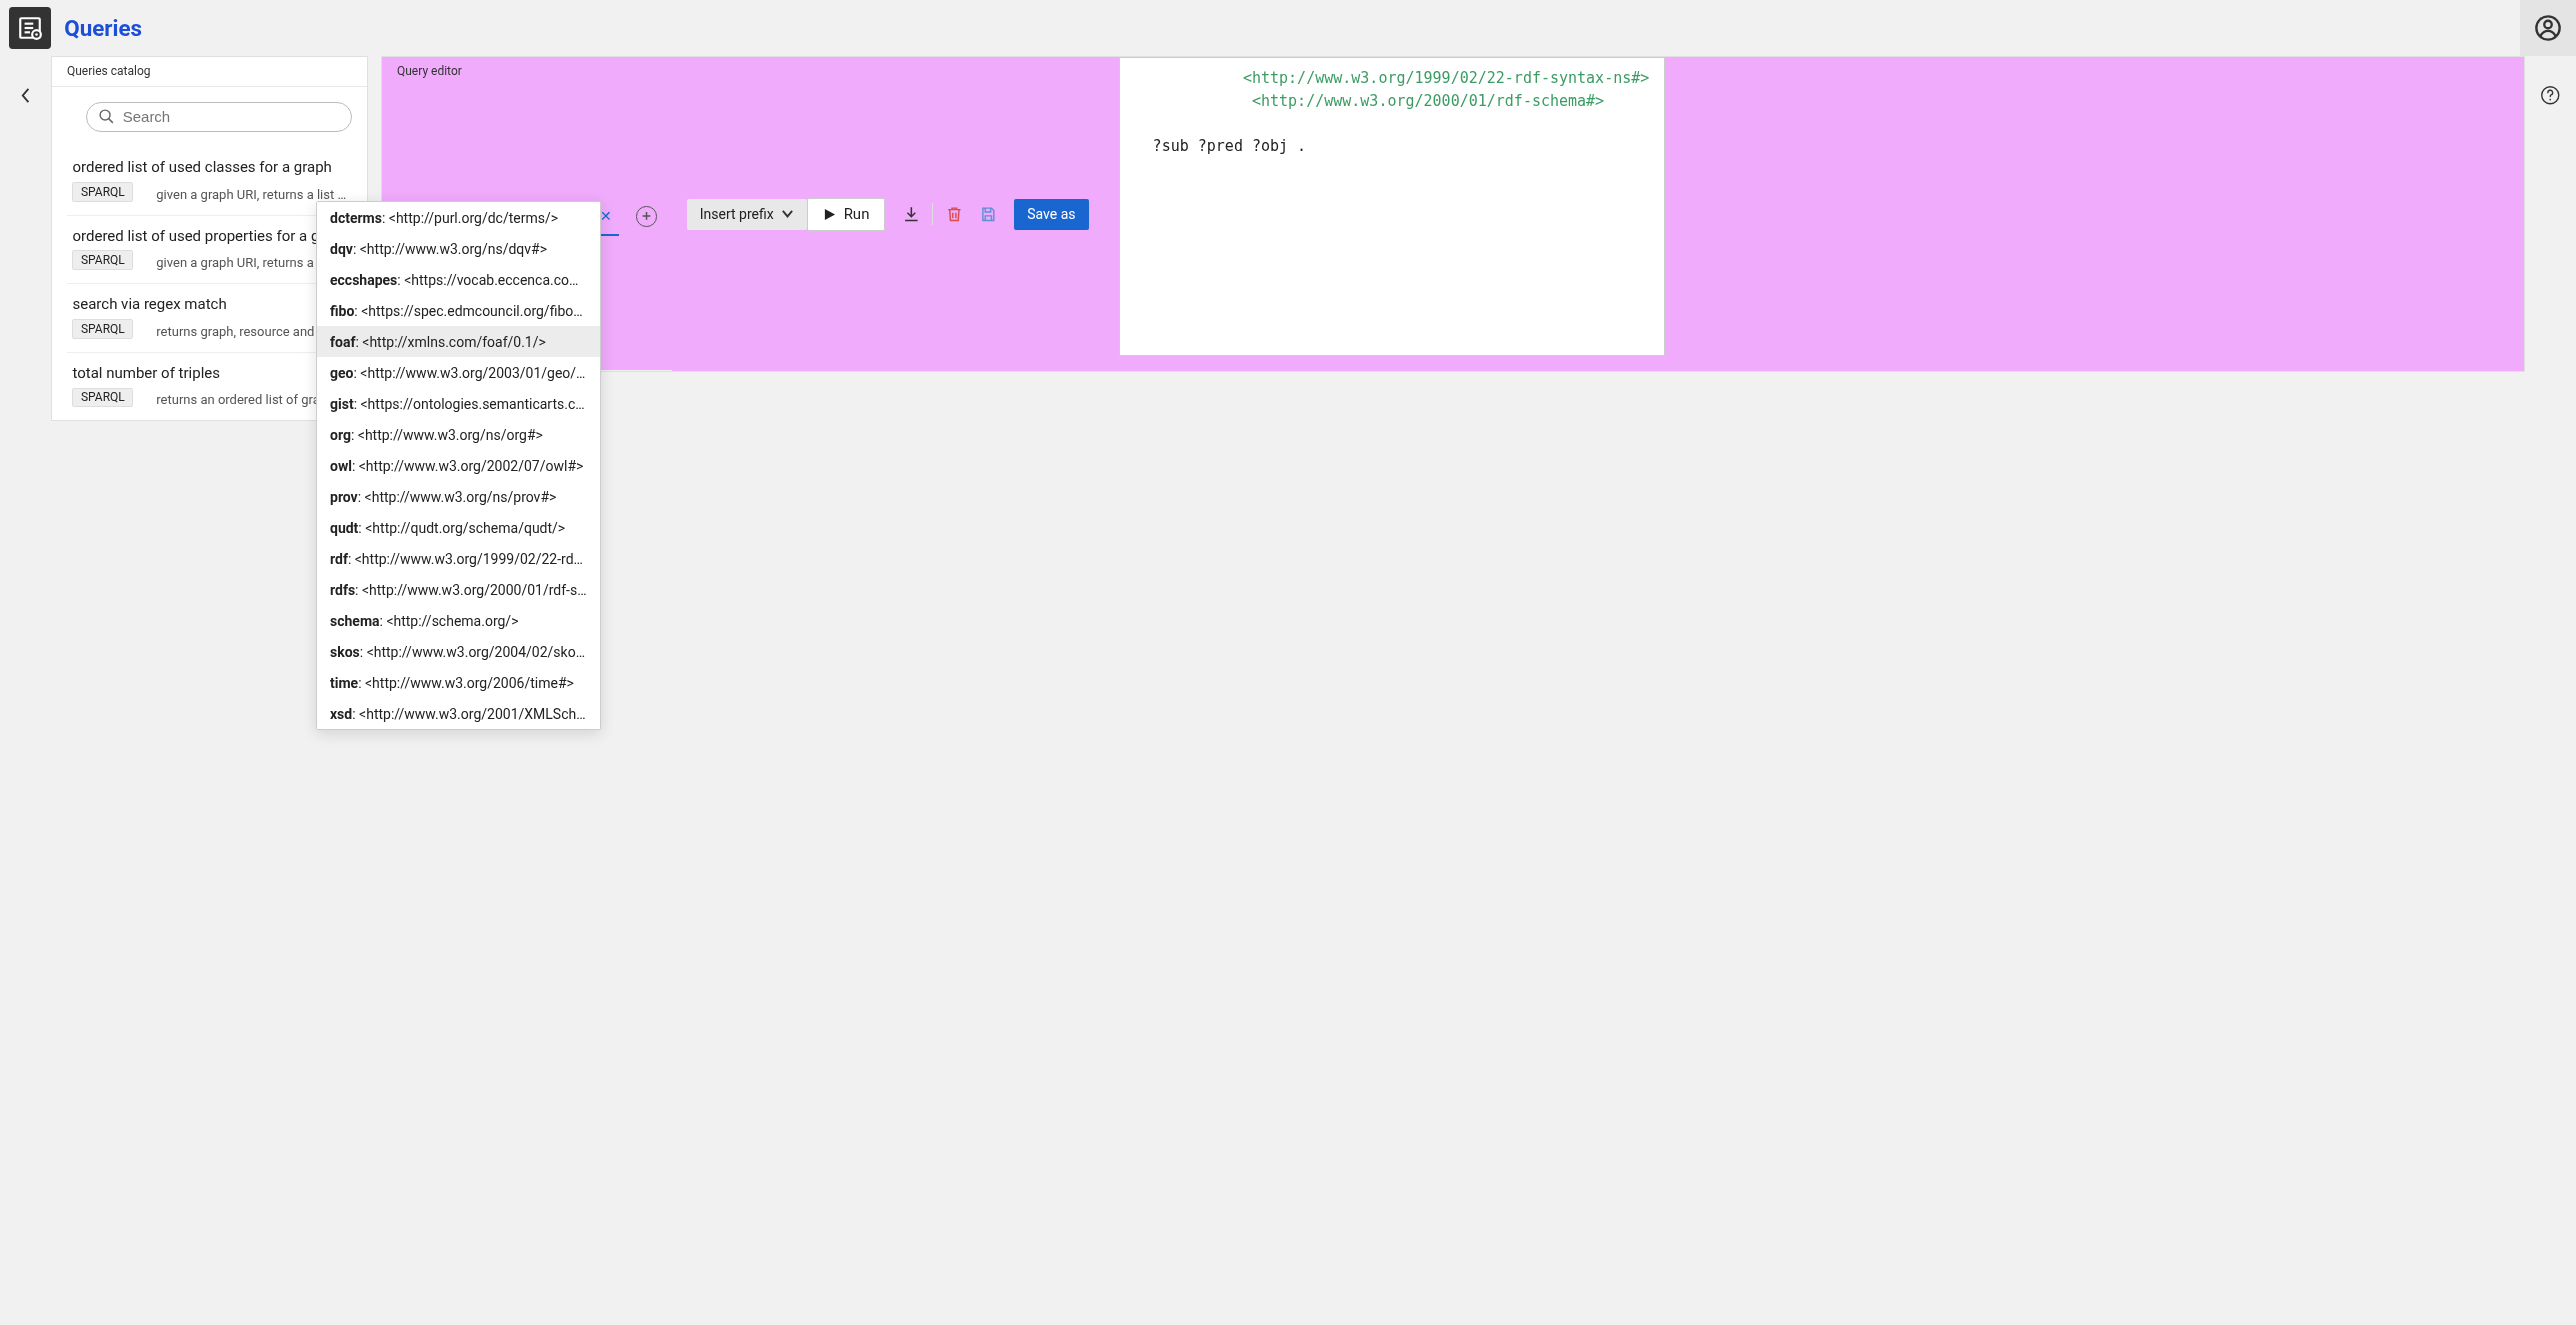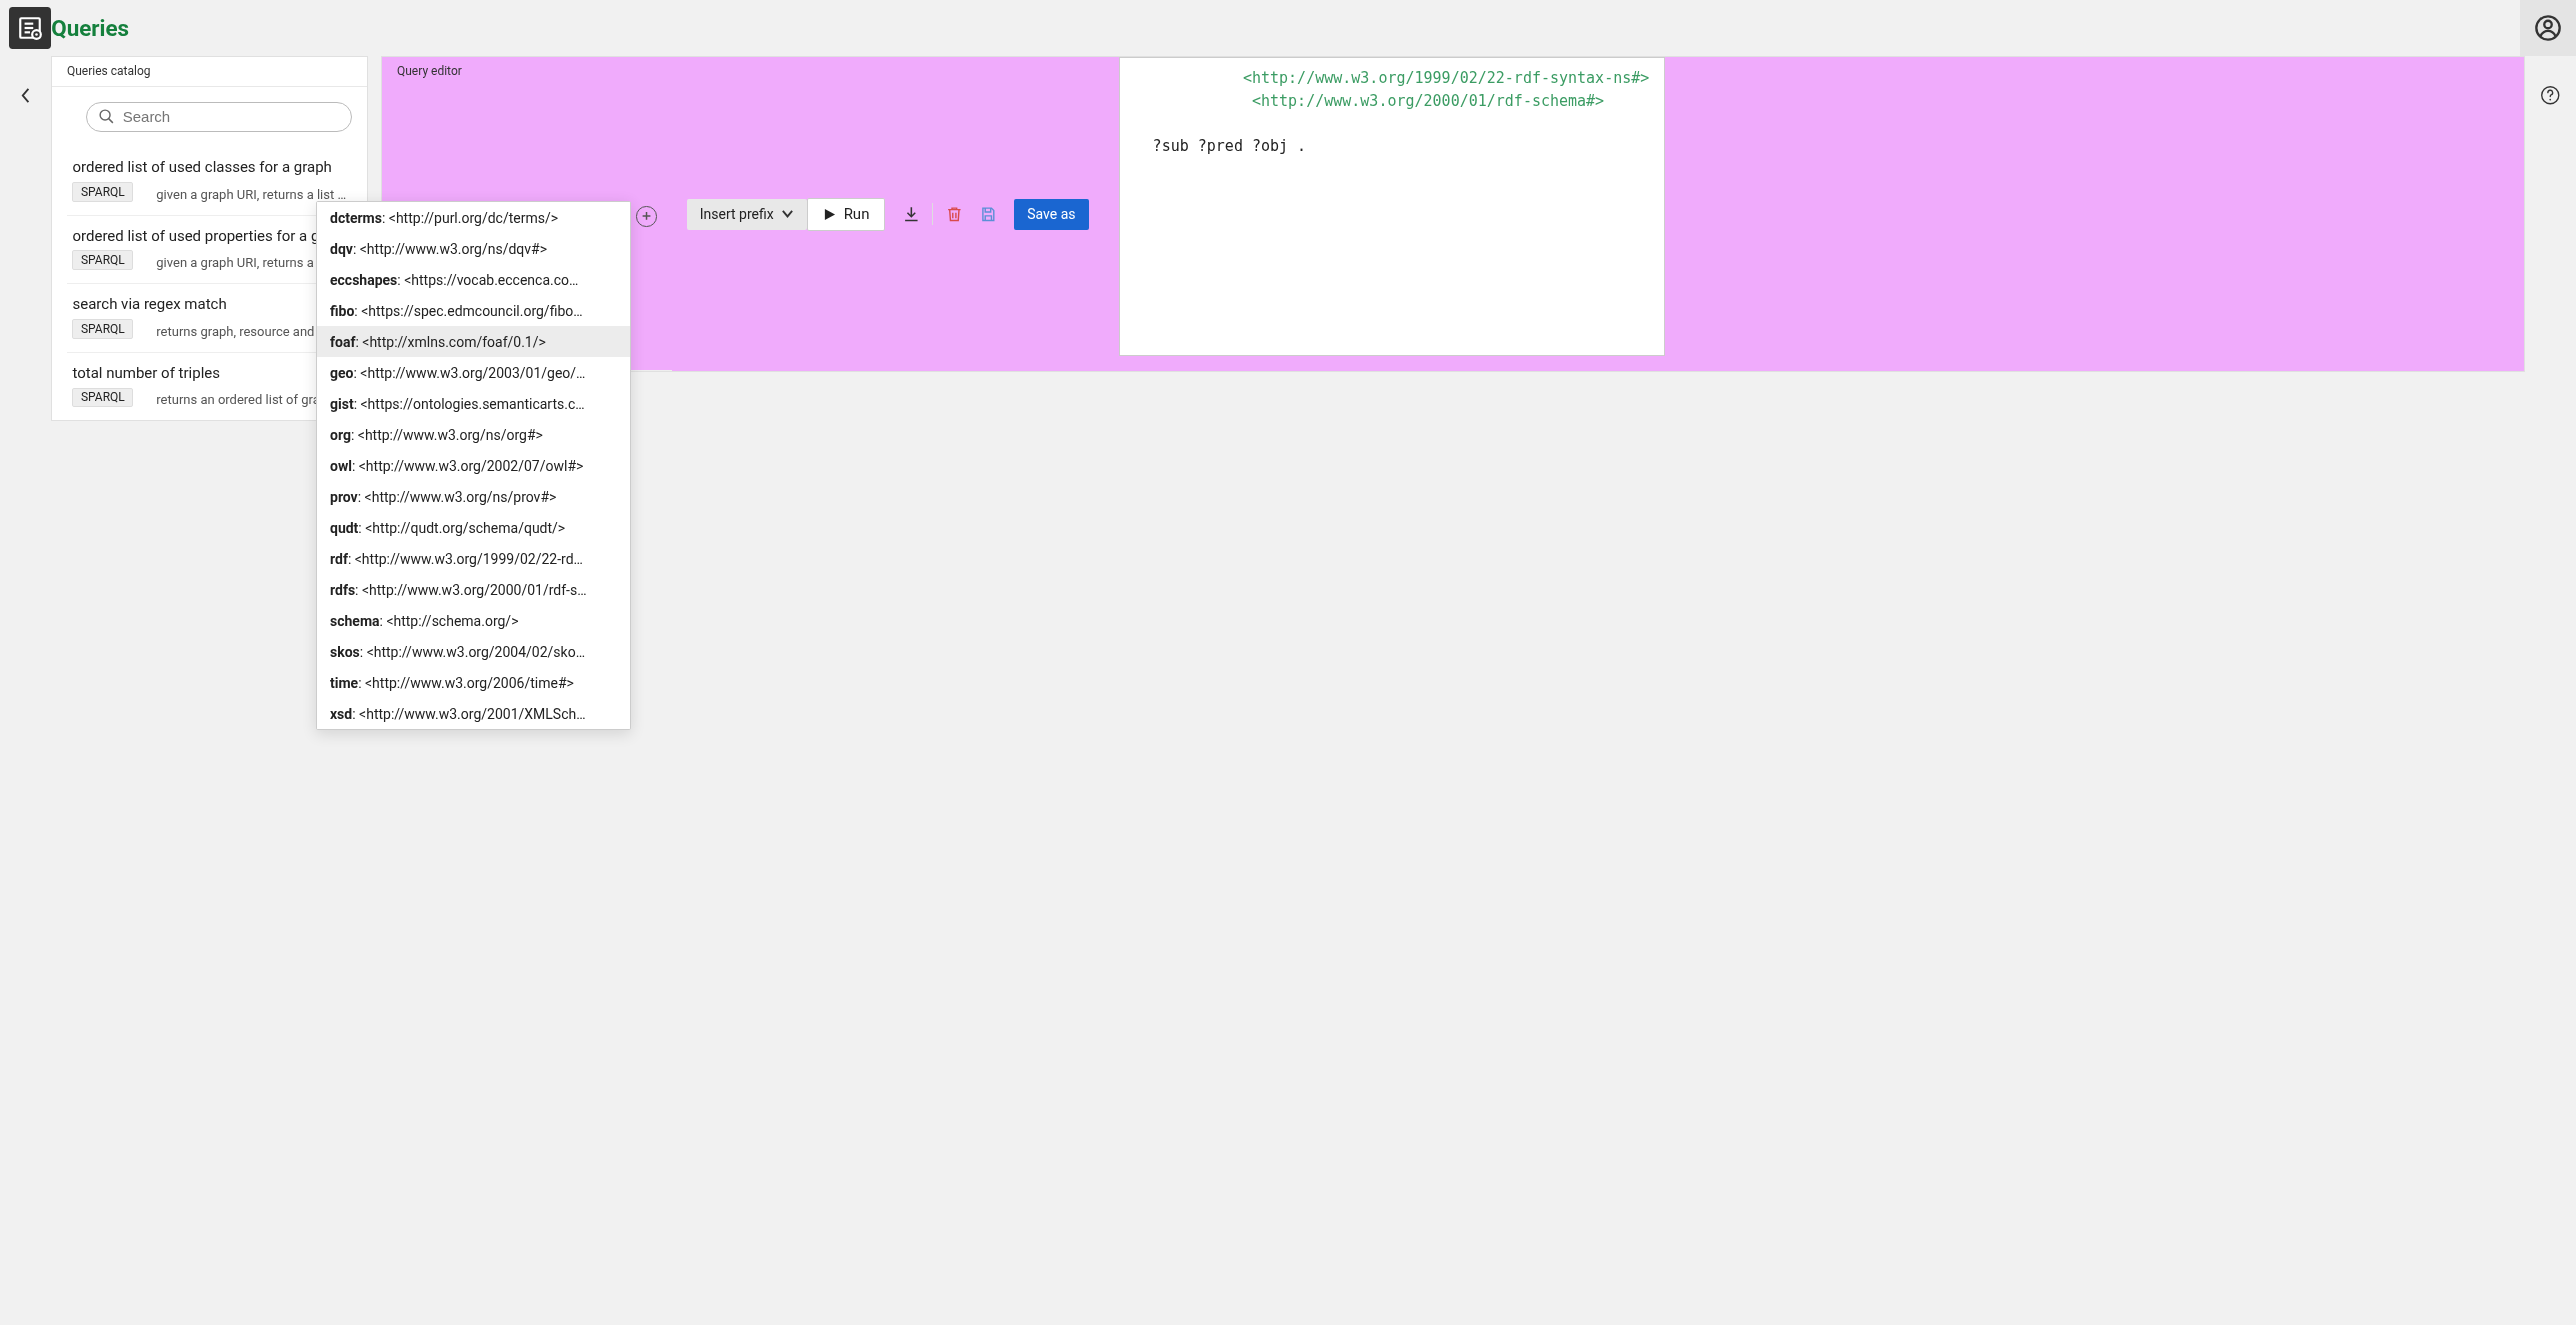--- a/index.html
+++ b/index.html
@@ -2,21 +2,21 @@
 <html style="font-size:15px"><head>
 <meta charset="utf-8">
 <style>
   * { box-sizing: border-box; margin: 0; padding: 0; }
   html, body { width: 100%; height: 100%; font-family: -apple-system, BlinkMacSystemFont, "Segoe UI", Roboto, Arial, sans-serif; background: #f1f1f1; color: #222; }
   .app { display: flex; flex-direction: column; height: 100%; }
 
   
   .header { height: 56px; display: flex; align-items: center; background: #f1f1f1; position: relative; }
   .logo-box { width: 42px; height: 42px; background: #333; border-radius: 3.7px; margin-left: 9.3px; display: flex; align-items: center; justify-content: center; }
-  .page-title { font-size: 22.4px; font-weight: 700; color: #15803d; }
+  .page-title { font-size: 22.4px; font-weight: 700; margin-left: 13px; color: #1d4ed8; }
   .header-right { position: absolute; right: 0; top: 0; height: 56px; width: 56px; background: #e4e4e4; display: flex; align-items: center; justify-content: center; }
   .user-icon-svg { width: 28px; height: 28px; }
 
   
   .body { display: flex; flex: 1; overflow: hidden; padding: 0 51px 0 51px; }
   .left-rail { position: absolute; left: 0; top: 56px; bottom: 0; width: 51px; display: flex; flex-direction: column; align-items: center; }
   .right-rail { position: absolute; right: 0; top: 56px; bottom: 0; width: 51px; display: flex; flex-direction: column; align-items: center; }
   .rail-btn { margin-top: 28px; width: 22.4px; height: 22.4px; display: flex; align-items: center; justify-content: center; cursor: pointer; }
 
   
@@ -46,21 +46,21 @@
   .toolbar-right { display: flex; align-items: center; gap: 0; }
   .run-btn { display: flex; align-items: center; gap: 7.5px; border: 0.9px solid #ccc; padding: 6.5px 15px; font-size: 15px; border-radius: 1.9px; cursor: pointer; background: #fff; margin-right: 9.3px; }
   .icon-btn { width: 34px; height: 34px; display: flex; align-items: center; justify-content: center; cursor: pointer; }
   .sep { width: 0.9px; height: 22.4px; background: #ddd; margin: 0 3.7px; }
   .save-as { background: #1a66d1; color: #fff; padding: 7.5px 13px; font-size: 14px; border-radius: 1.9px; cursor: pointer; margin-left: 9.3px; }
 
   .code-area { border: 0.9px solid #ccc; margin: 0 15px 15px 15px; padding: 9.3px 15px; font-family: "Menlo", "Consolas", monospace; font-size: 15px; line-height: 1.5; min-height: 299px; background: #fff; color: #222; white-space: pre; overflow: hidden;}
   .code-green { color: #3b9c63; }
 
   
-  .prefix-dropdown { position: absolute; left: 316px; top: 201px; width: 315px; background: #fff; border: 0.9px solid #ccc; box-shadow: 0 3.7px 15px rgba(0,0,0,0.12); z-index: 100; border-radius: 1.9px; overflow: hidden;}
+  .prefix-dropdown { position: absolute; left: 316px; top: 201px; width: 285px; background: #fff; border: 0.9px solid #ccc; box-shadow: 0 3.7px 15px rgba(0,0,0,0.12); z-index: 100; border-radius: 1.9px; overflow: hidden;}
   .prefix-dropdown::before { content: ""; position: absolute; top: -8.4px; left: 140px; width: 15px; height: 15px; background: #fff; border-left: 0.9px solid #ccc; border-top: 0.9px solid #ccc; transform: rotate(45deg); }
   .prefix-item { padding: 7.5px 13px; font-size: 14px; cursor: pointer; white-space: nowrap; overflow: hidden; text-overflow: ellipsis; position: relative; background: #fff;}
   .prefix-item.highlight { background: #ececec; }
   .prefix-item b { font-weight: 700; }
 
   svg { display: block; }
 </style>
 </head>
 <body>
 

